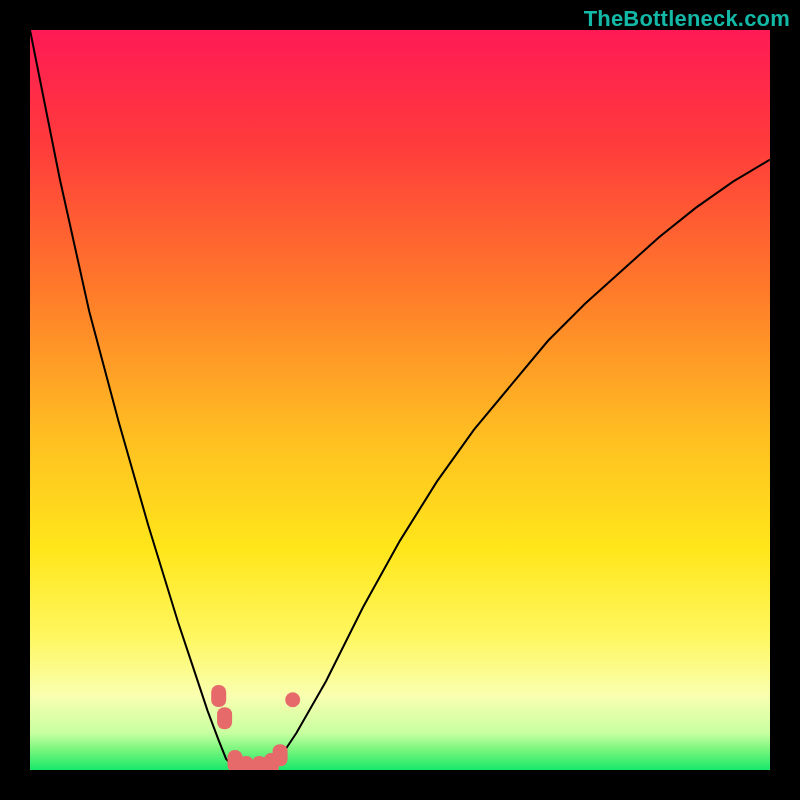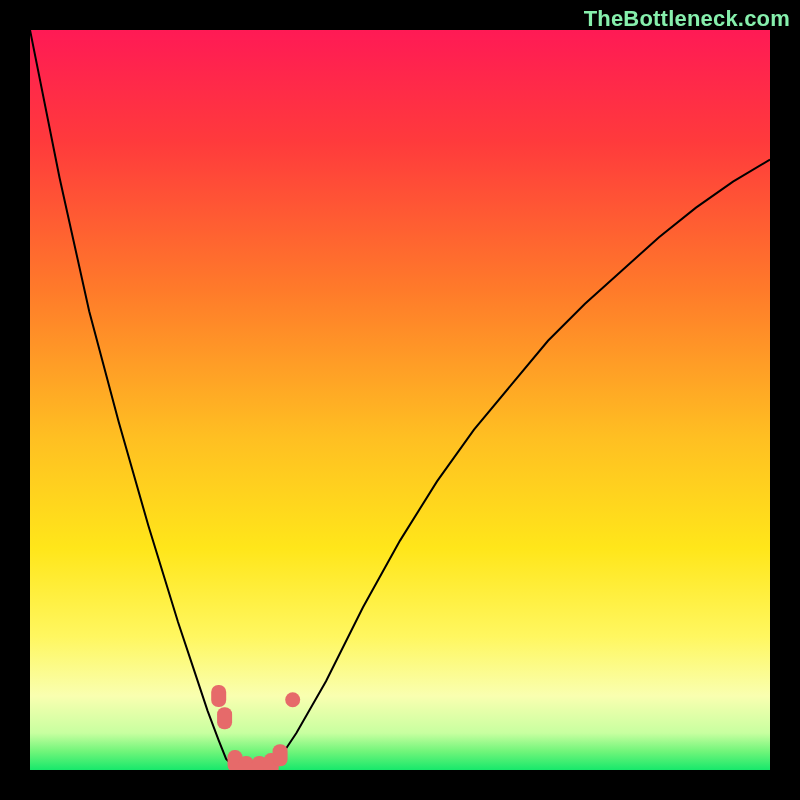--- a/index.html
+++ b/index.html
@@ -22,21 +22,21 @@
     left: 30px;
     top: 30px;
     width: 740px;
     height: 740px;
     overflow: hidden;
   }
   .watermark {
     position: absolute;
     top: 6px;
     right: 10px;
-    color: #86efac;
+    color: #14b8a6;
     font-size: 22px;
     font-weight: 600;
     letter-spacing: 0.2px;
     user-select: none;
   }
 </style>
 </head>
 <body>
 
 <div class="frame">

